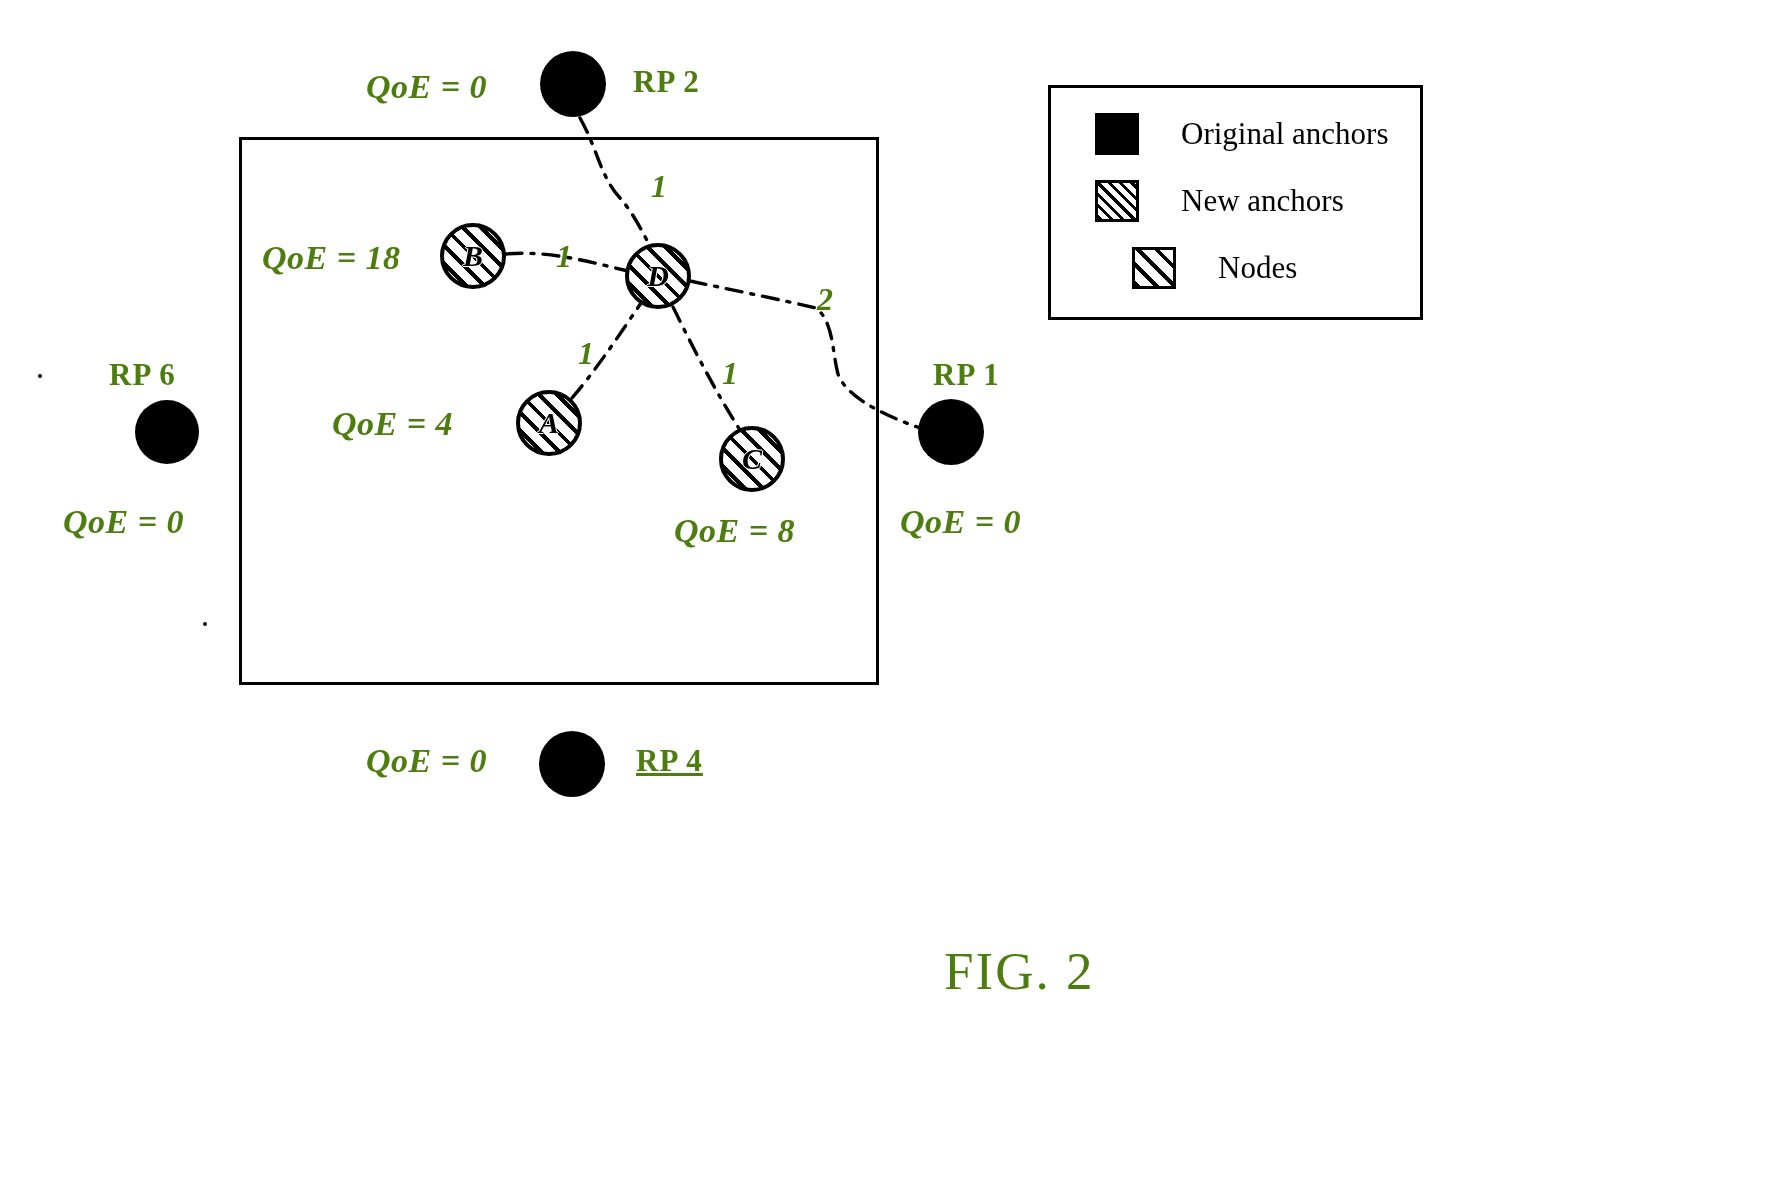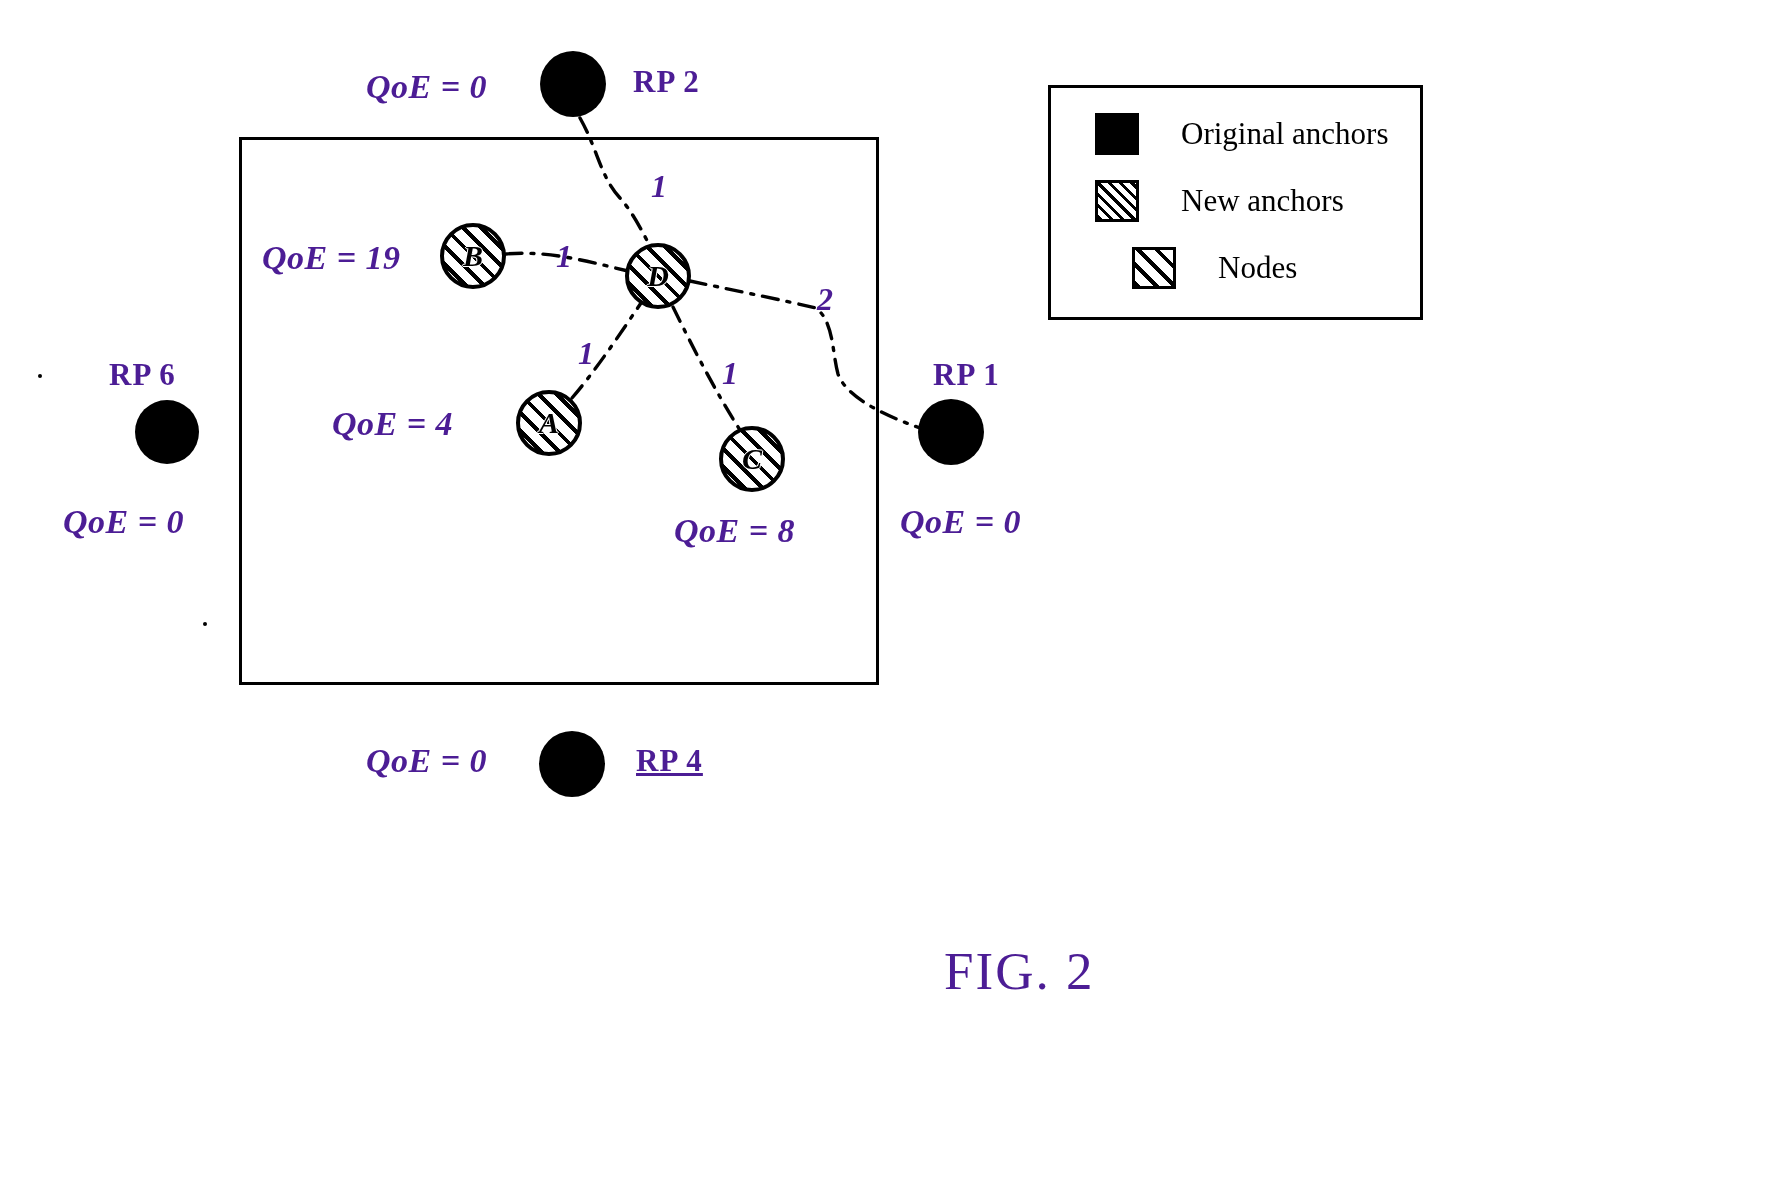--- a/index.html
+++ b/index.html
@@ -14,21 +14,21 @@
     height: 1196px;
     background: #ffffff;
     overflow: hidden;
     font-family: "Liberation Serif", "DejaVu Serif", serif;
   }
 
   
   .txt {
     position: absolute;
     white-space: nowrap;
-    color: #4c1d95;
+    color: #4d7c0f;
     line-height: 1;
   }
   .qoe {
     font-family: "Liberation Serif", "DejaVu Serif", serif;
     font-weight: bold;
     font-style: italic;
     font-size: 34px;
     letter-spacing: 0.5px;
   }
   .rp {
@@ -199,21 +199,21 @@
   <div class="txt rp" style="left:633px; top:66px;">RP 2</div>
   <div class="txt rp" style="left:109px; top:359px;">RP 6</div>
   <div class="txt rp" style="left:933px; top:359px;">RP 1</div>
   <div class="txt rp" style="left:636px; top:745px;text-decoration:underline;">RP 4</div>
 
   <div class="txt qoe" style="left:366px; top:70px;">QoE = 0</div>
   <div class="txt qoe" style="left:63px; top:505px;">QoE = 0</div>
   <div class="txt qoe" style="left:900px; top:505px;">QoE = 0</div>
   <div class="txt qoe" style="left:366px; top:744px;">QoE = 0</div>
 
-  <div class="txt qoe" style="left:262px; top:241px;">QoE = 19</div>
+  <div class="txt qoe" style="left:262px; top:241px;">QoE = 18</div>
   <div class="txt qoe" style="left:332px; top:407px;">QoE = 4</div>
   <div class="txt qoe" style="left:674px; top:514px;">QoE = 8</div>
 
   <div class="txt edgelbl" style="left:651px; top:170px;">1</div>
   <div class="txt edgelbl" style="left:556px; top:240px;">1</div>
   <div class="txt edgelbl" style="left:578px; top:337px;">1</div>
   <div class="txt edgelbl" style="left:722px; top:357px;">1</div>
   <div class="txt edgelbl" style="left:817px; top:283px;">2</div>
 
   <div id="legend-box">

